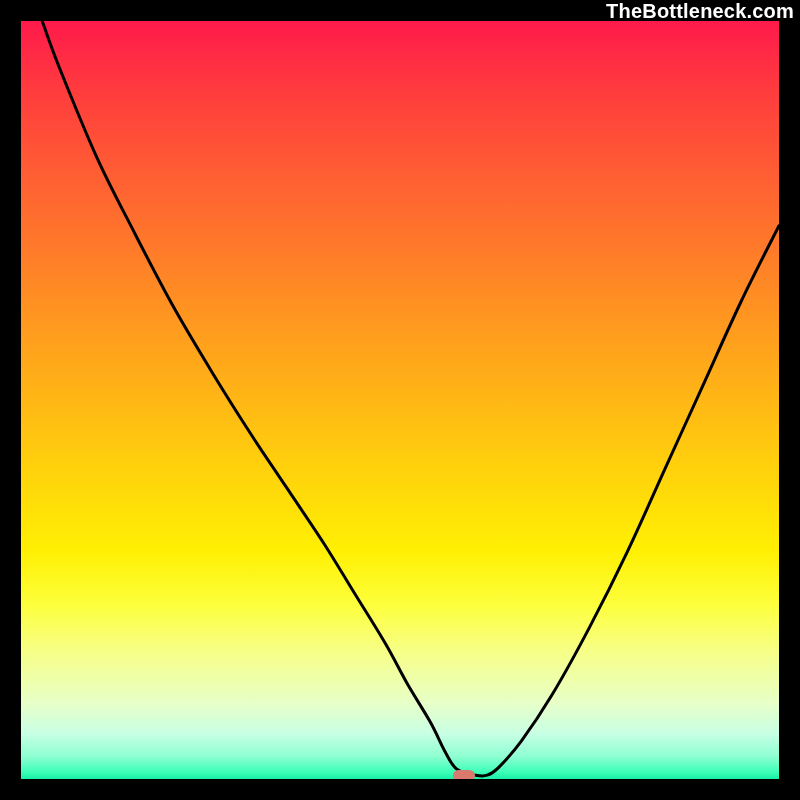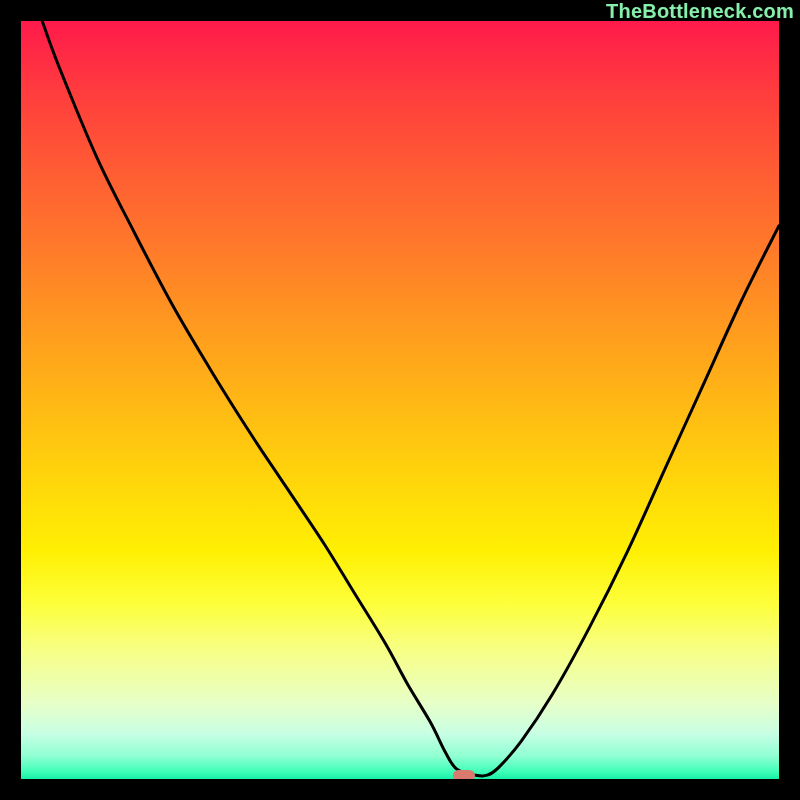--- a/index.html
+++ b/index.html
@@ -57,21 +57,21 @@
     border-radius: 6px;
     background: #d87a6e;
   }
   .watermark {
     position: absolute;
     top: 0px;
     right: 6px;
     font-family: Arial, Helvetica, sans-serif;
     font-size: 20px;
     font-weight: 600;
-    color: #86efac;
+    color: #ffffff;
     letter-spacing: 0.2px;
   }
   svg.curve {
     position: absolute;
     left: 0;
     top: 0;
   }
 </style>
 </head>
 <body>

